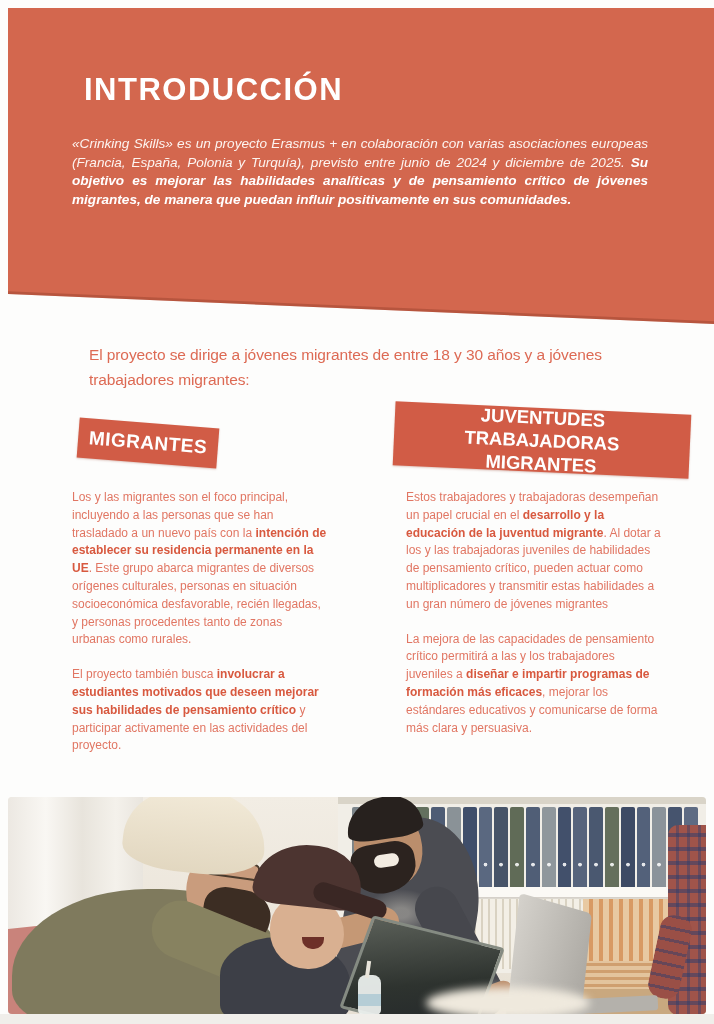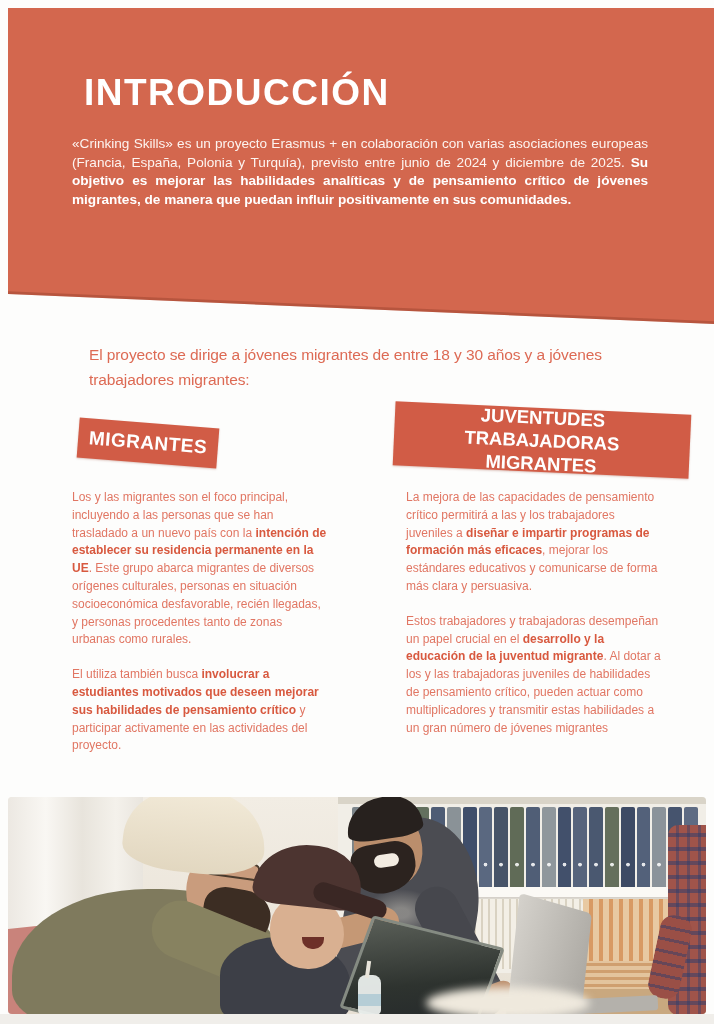--- a/index.html
+++ b/index.html
@@ -6,23 +6,23 @@
   body{background:#ffffff;font-family:"Liberation Sans",sans-serif;}
   .page{position:relative;width:714px;height:1024px;background:#fdfdfc;overflow:hidden;margin:0 auto;}
 
   
   .banner{position:absolute;left:8px;top:8px;width:706px;height:316px;
     background:#d3674e;
     clip-path:polygon(0 0,100% 0,100% 100%,0 90.5%);}
   .banner-edge{position:absolute;left:-6px;top:283px;width:725px;height:4px;
     background:rgba(110,38,22,.28);transform:rotate(2.43deg);transform-origin:left top;}
   .banner h1{position:absolute;left:76px;top:64px;margin:0;
-    color:#ffffff;font-size:37px;font-weight:800;letter-spacing:1.5px;}
+    color:#ffffff;font-size:31px;font-weight:800;letter-spacing:1.5px;}
   .banner p{position:absolute;margin:0;color:#fdf4f0;font-size:13.6px;line-height:18.5px;}
-  .banner .b-p1{left:64px;top:127px;width:576px;text-align:justify;}
+  .banner .b-p1{left:64px;top:127px;width:576px;text-align:justify;font-style:italic;}
   .banner .b-p2{left:64px;top:224px;width:580px;}
   .banner b{color:#ffffff;}
 
   
   .intro{position:absolute;left:89px;top:342px;width:584px;margin:0;
     color:#dd6a54;font-size:15.5px;line-height:25px;letter-spacing:-.1px;}
 
   .badge{position:absolute;background:#d15c46;color:#ffffff;font-weight:700;
     display:flex;align-items:center;justify-content:center;text-align:center;
     box-shadow:0 1px 2px rgba(140,50,30,.25);}
@@ -118,26 +118,26 @@
 
   <div class="badge badge-left">
     <span>MIGRANTES</span>
   </div>
   <div class="badge badge-right">
     <span>JUVENTUDES TRABAJADORAS MIGRANTES</span>
   </div>
 
   <section class="col col-left">
     <p><span>Los y las migrantes son el foco principal, incluyendo a las personas que se han trasladado a un nuevo país con la </span><b>intención de establecer su residencia permanente en la UE</b><span>. Este grupo abarca migrantes de diversos orígenes culturales, personas en situación socioeconómica desfavorable, recién llegadas, y personas procedentes tanto de zonas urbanas como rurales.</span></p>
-    <p><span>El utiliza también busca </span><b>involucrar a estudiantes motivados que deseen mejorar sus habilidades de pensamiento crítico</b><span> y participar activamente en las actividades del proyecto.</span></p>
+    <p><span>El proyecto también busca </span><b>involucrar a estudiantes motivados que deseen mejorar sus habilidades de pensamiento crítico</b><span> y participar activamente en las actividades del proyecto.</span></p>
   </section>
 
   <section class="col col-right">
+    <p><span>Estos trabajadores y trabajadoras desempeñan un papel crucial en el </span><b>desarrollo y la educación de la juventud migrante</b><span>. Al dotar a los y las trabajadoras juveniles de habilidades de pensamiento crítico, pueden actuar como multiplicadores y transmitir estas habilidades a un gran número de jóvenes migrantes</span></p>
     <p><span>La mejora de las capacidades de pensamiento crítico permitirá a las y los trabajadores juveniles a </span><b>diseñar e impartir programas de formación más eficaces</b><span>, mejorar los estándares educativos y comunicarse de forma más clara y persuasiva.</span></p>
-    <p><span>Estos trabajadores y trabajadoras desempeñan un papel crucial en el </span><b>desarrollo y la educación de la juventud migrante</b><span>. Al dotar a los y las trabajadoras juveniles de habilidades de pensamiento crítico, pueden actuar como multiplicadores y transmitir estas habilidades a un gran número de jóvenes migrantes</span></p>
   </section>
 
   <figure class="photo" role="img" aria-label="Tres jóvenes riendo alrededor de un portátil en una biblioteca">
     <div class="ph-window"></div>
     <div class="ph-shelf"></div>
     <div class="ph-shelf-top"></div>
     <div class="ph-binders">
         <div style="background-color: rgb(123, 132, 137);"></div>
         <div style="background-color: rgb(69, 83, 110);"></div>
         <div style="background-color: rgb(62, 74, 99);"></div>

